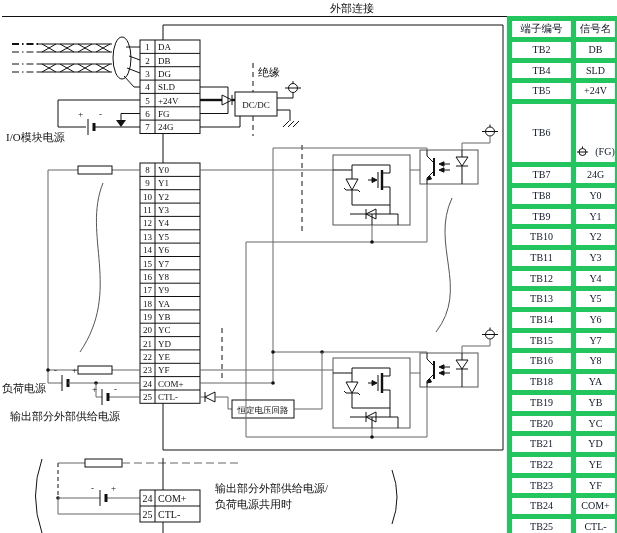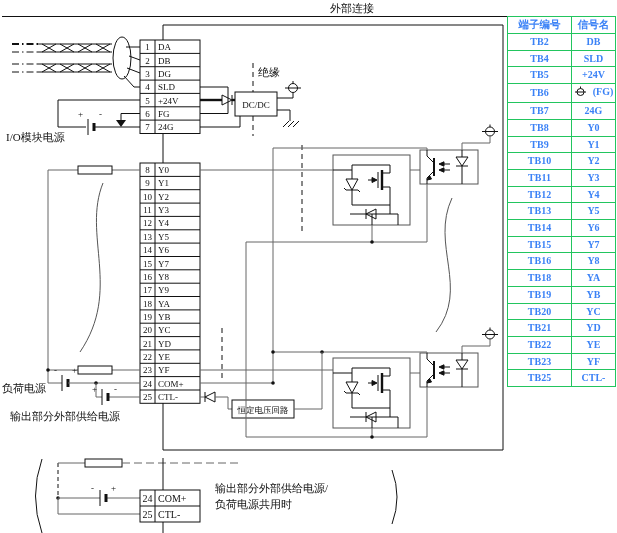--- a/index.html
+++ b/index.html
@@ -1,28 +1,28 @@
 <!DOCTYPE html>
 <html><head>
 <meta charset="utf-8">
 <style>
   html,body{margin:0;padding:0;background:#fff;}
   #stage{position:relative;width:617px;height:533px;background:#fff;overflow:hidden;
-         font-family:"Liberation Serif","DejaVu Serif",serif;color:#3b82f6;}
+         font-family:"Liberation Serif","DejaVu Serif",serif;color:#0f172a;}
   svg text{font-family:"Liberation Serif","DejaVu Serif",serif;fill:#111;}
   .cn{font-size:11px;}
   .pin{font-size:9px;}
   .small{font-size:9px;}
   #term-table{position:absolute;left:507px;top:16px;width:108px;border-collapse:collapse;
               table-layout:fixed;font-size:10px;}
-  #term-table th,#term-table td{border:1px solid #22c55e;text-align:center;padding:0;
-              font-weight:bold;height:15.7px;line-height:15.7px;overflow:hidden;}
+  #term-table th,#term-table td{border:5px solid #22c55e;text-align:center;padding:0;
+              font-weight:normal;height:15.7px;line-height:15.7px;overflow:hidden;}
   #term-table th{height:16px;line-height:16px;font-size:10.5px;}
   #term-table col.c1{width:64px;} #term-table col.c2{width:44px;}
-  .fgcell{display:inline-flex;align-items:center;gap:6px;justify-content:center;}
+  .fgcell{display:inline-flex;align-items:center;gap:6px;justify-content:center;margin-top:40px;}
   .wirep{stroke:#666;stroke-width:1;fill:none;}
   .blk{stroke:#111;stroke-width:1;fill:none;}
   .gry{stroke:#555;stroke-width:1;fill:none;}
 </style>
 </head>
 <body>
 
 <div id="stage">
 
 <svg width="617" height="533" viewBox="0 0 617 533" style="position:absolute;left:0;top:0;">
@@ -384,19 +384,23 @@
         </tr>
   <tr>
           <td>TB22</td>
           <td>YE</td>
         </tr>
   <tr>
           <td>TB23</td>
           <td>YF</td>
         </tr>
   <tr>
+          <td>TB24</td>
+          <td>COM+</td>
+        </tr>
+  <tr>
           <td>TB25</td>
           <td>CTL-</td>
         </tr>
 </tbody>
     </table>
 
 </div>
 
 </body></html>

